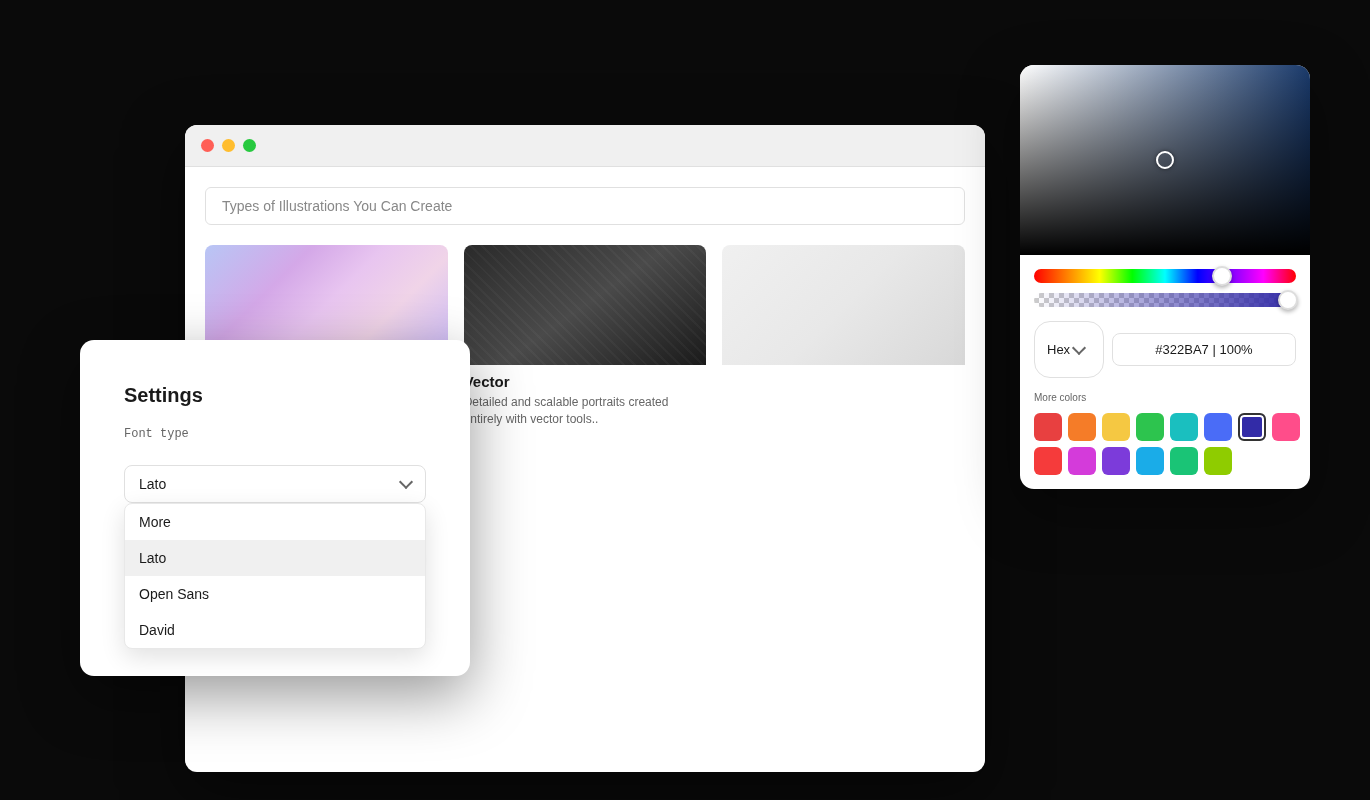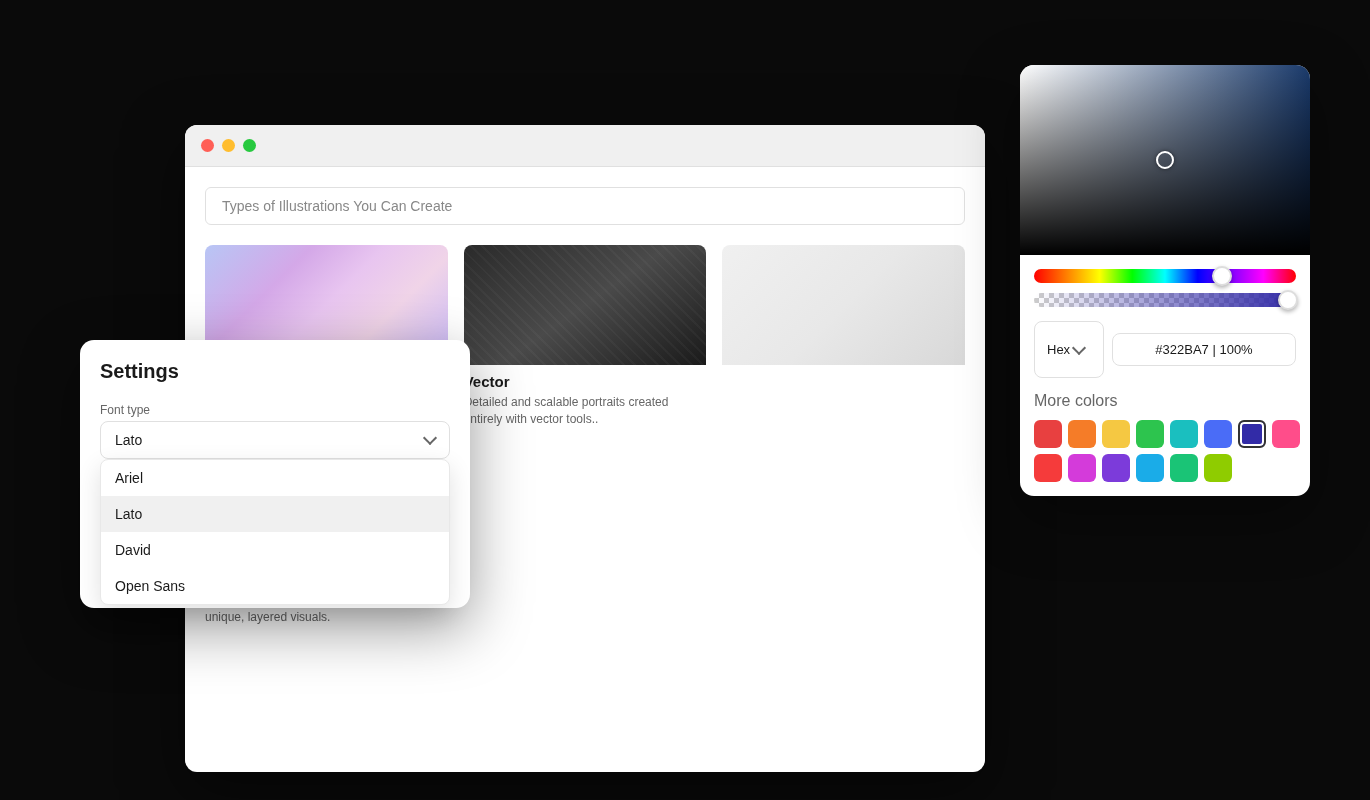--- a/index.html
+++ b/index.html
@@ -123,35 +123,36 @@
 
     
     .settings-panel {
       position: absolute;
       left: 80px;
       top: 340px;
       width: 390px;
       background: #fff;
       border-radius: 14px;
       box-shadow: 0 20px 60px rgba(0,0,0,0.4);
-      padding: 20px;
+      padding: 44px;
       z-index: 20;
     }
 
     .settings-title {
       font-size: 20px;
       font-weight: 700;
       color: #1a1a1a;
       margin-bottom: 20px;
     }
 
     .settings-label {
       font-size: 12px;
       color: #666;
-      margin-bottom: 4px;
+      margin-bottom: 24px;
+      font-family: Liberation Mono, monospace;
     }
 
     .font-dropdown {
       width: 100%;
       border: 1px solid #e0e0e0;
       border-radius: 8px;
       padding: 10px 14px;
       font-size: 14px;
       color: #1a1a1a;
       background: #fff;
@@ -320,21 +321,21 @@
 
     .color-input-row {
       display: flex;
       gap: 8px;
       align-items: center;
       margin-bottom: 14px;
     }
 
     .color-format-select {
       border: 1px solid #e0e0e0;
-      border-radius: 8px;
+      border-radius: 16px;
       padding: 20px 12px;
       font-size: 13px;
       color: #1a1a1a;
       background: #fff;
       display: flex;
       align-items: center;
       gap: 4px;
       cursor: pointer;
       min-width: 70px;
     }
@@ -344,21 +345,21 @@
       border: 1px solid #e0e0e0;
       border-radius: 8px;
       padding: 8px 14px;
       font-size: 13px;
       color: #1a1a1a;
       background: #fff;
       text-align: center;
     }
 
     .more-colors-label {
-      font-size: 16px;
+      font-size: 10px;
       color: #666;
       margin-bottom: 10px;
     }
 
     .color-swatches {
       display: grid;
       grid-template-columns: repeat(8, 1fr);
       gap: 6px;
     }
 
@@ -440,24 +441,24 @@
 
   <div class="settings-label">Font type</div>
 
   <div style="position: relative;">
     <div class="font-dropdown">
       <span>Lato</span>
       <span class="chevron-down"></span>
     </div>
 
     <div class="dropdown-list">
-      <div class="dropdown-item">Ariel</div>
+      <div class="dropdown-item">More</div>
       <div class="dropdown-item selected">Lato</div>
+      <div class="dropdown-item">Open Sans</div>
       <div class="dropdown-item">David</div>
-      <div class="dropdown-item">Open Sans</div>
 
     </div>
   </div>
 
   <div class="settings-divider"></div>
 
   <div class="toggle-row">
     <span class="toggle-label">Show Title</span>
     <div class="toggle"></div>
   </div>

